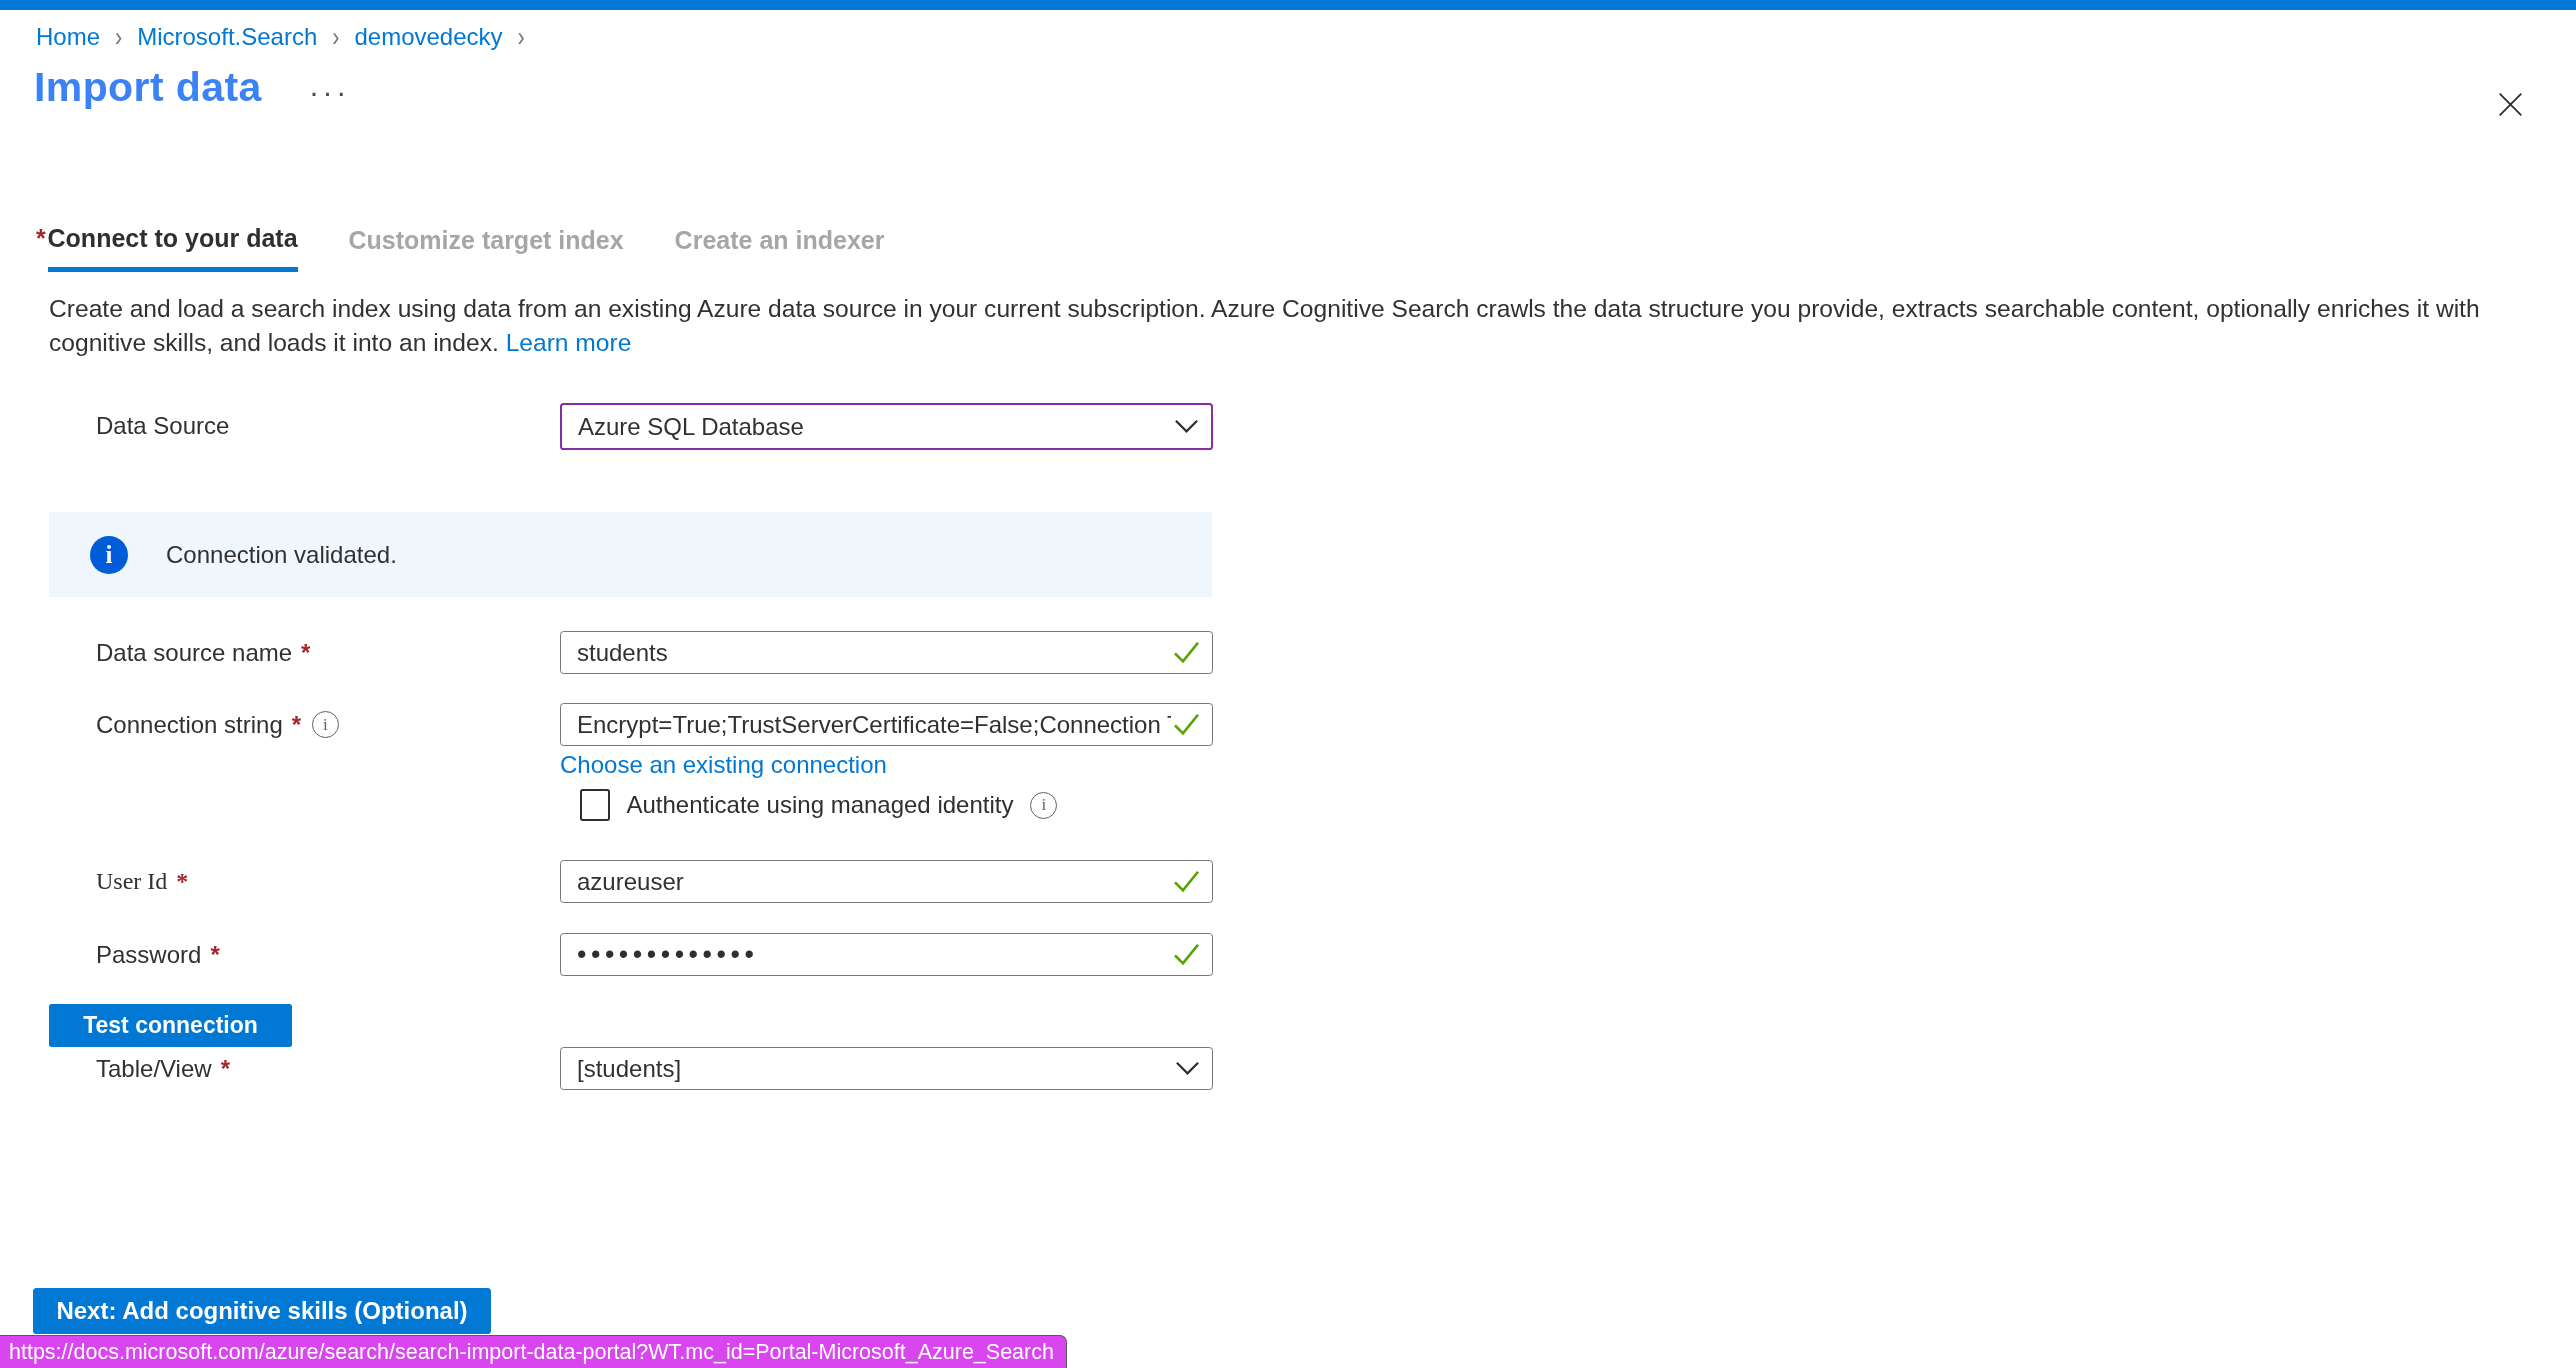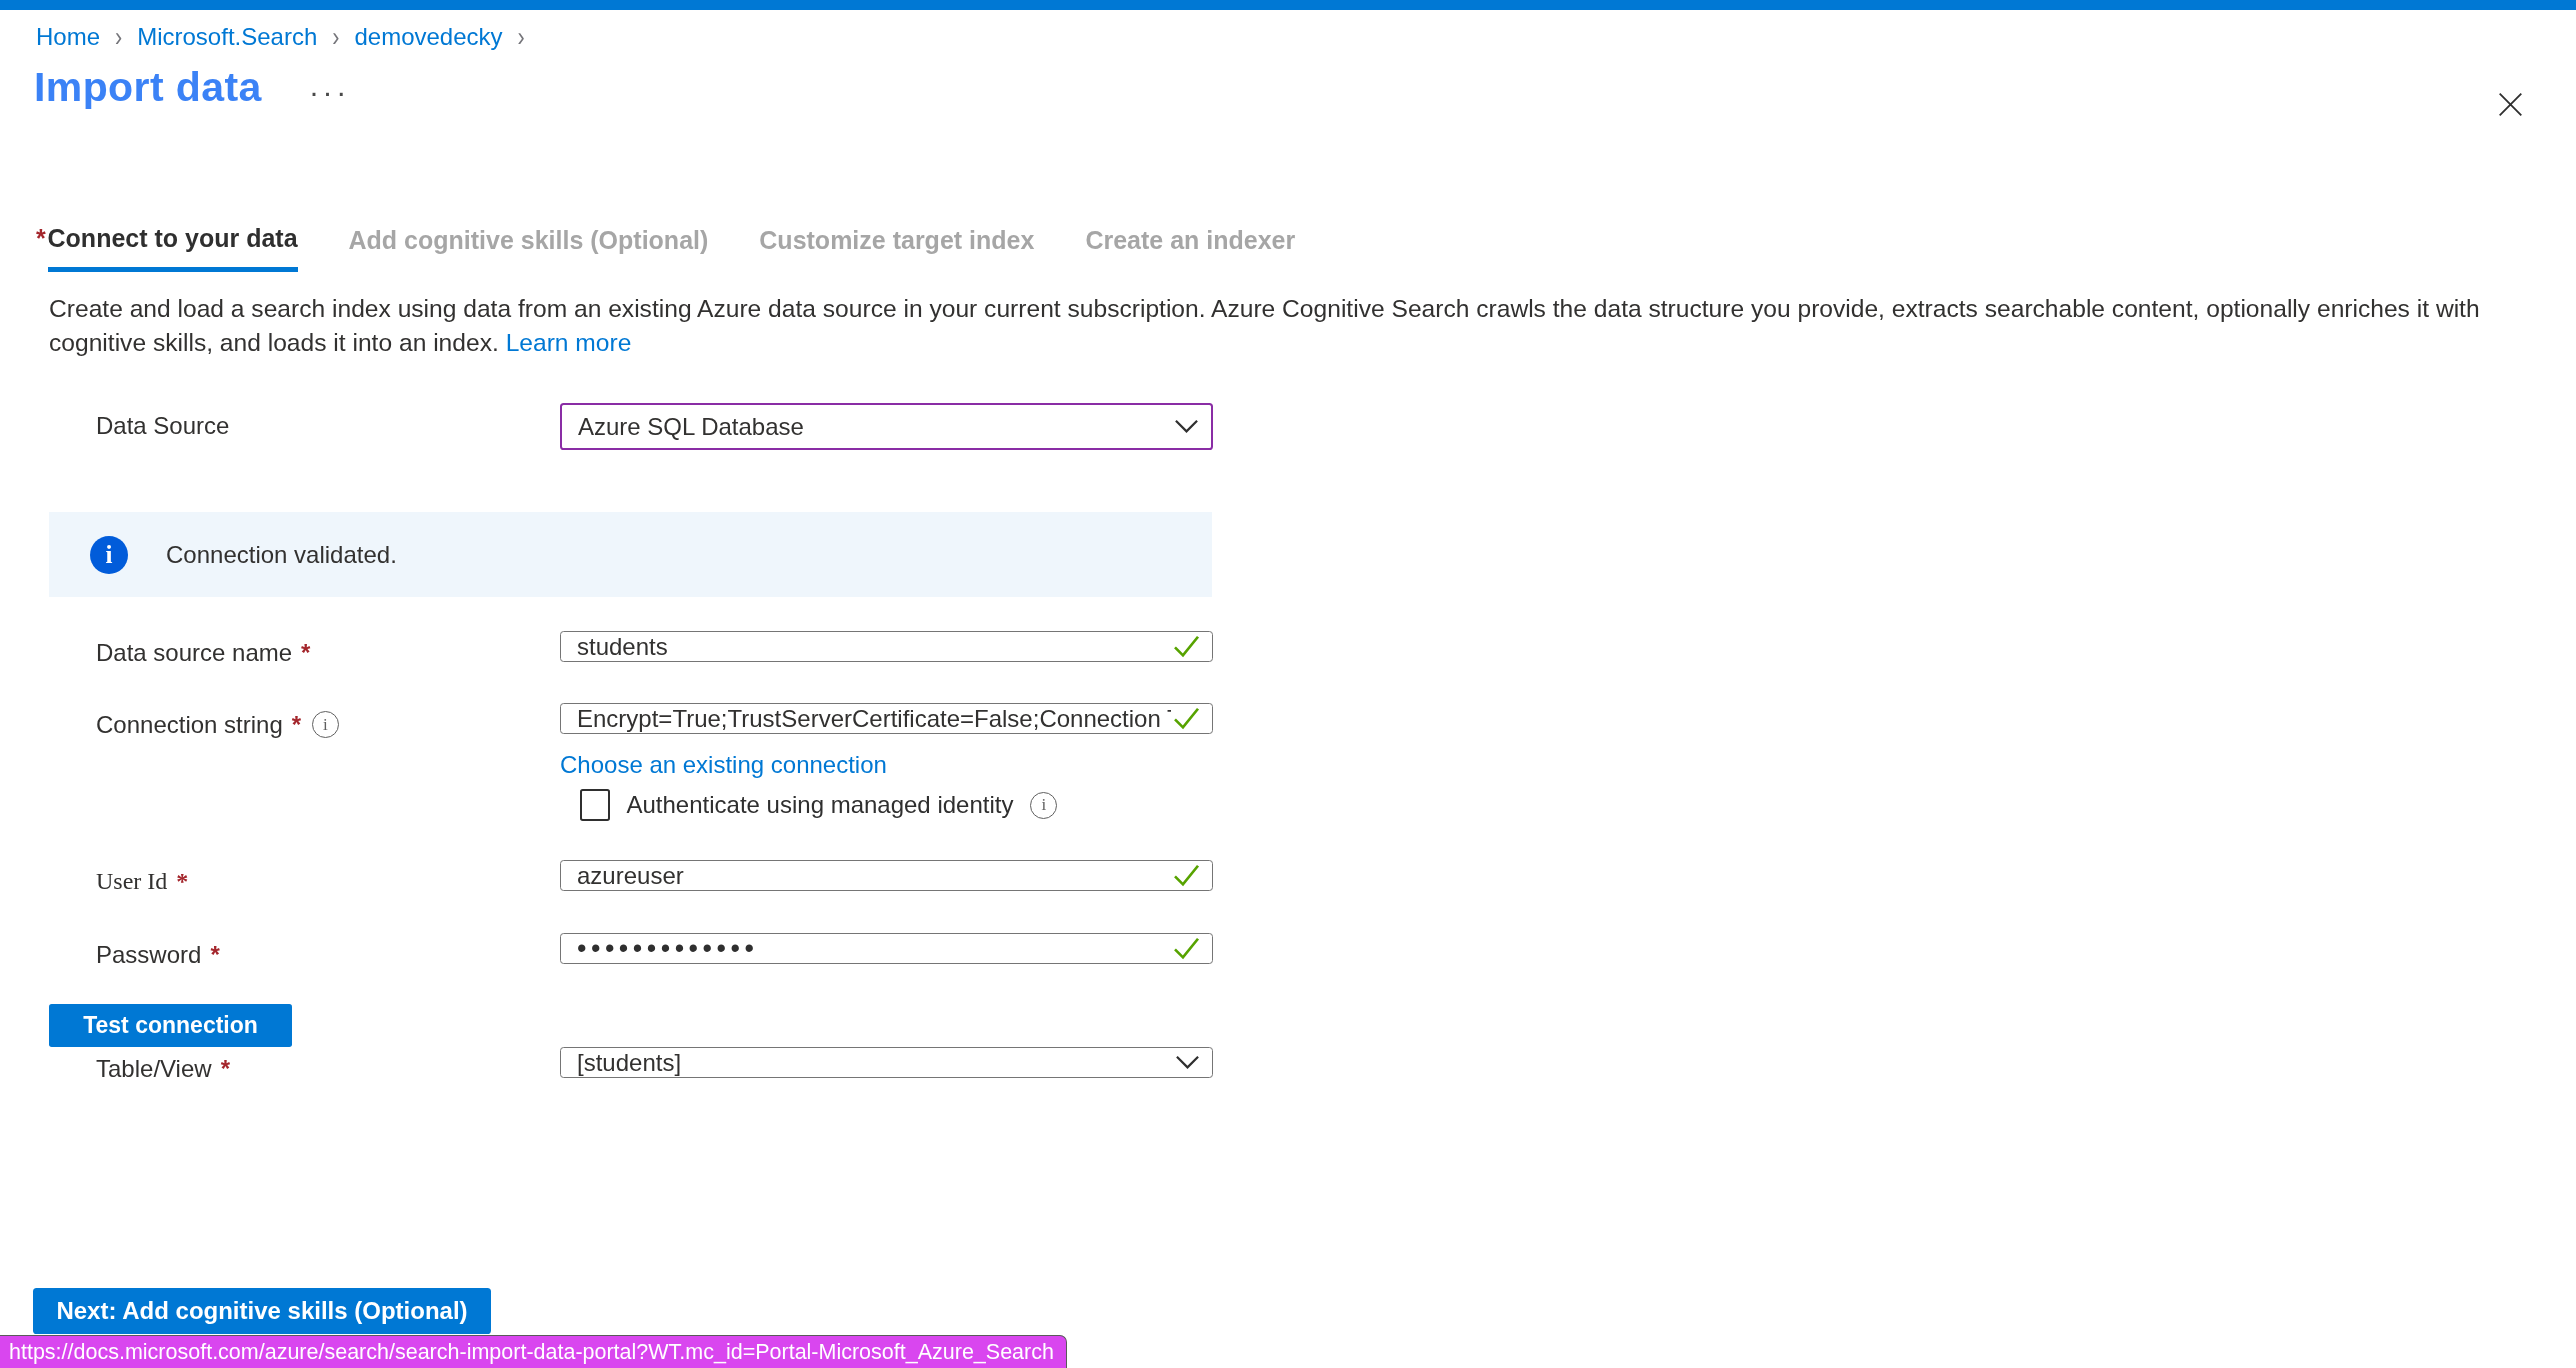--- a/index.html
+++ b/index.html
@@ -31,21 +31,21 @@
   .tab-active .tab-label { color:#2f2f2f; border-bottom:5.4px solid #0078d4; padding-bottom:14.3px; }
   .req-star { color:#a4262c; font-weight:700; margin-right:1.8px; }
 
   
   .description { left:49px; top:292px; width:2476px; font-size:24.6px; line-height:34px; color:#323130; }
   .link { color:#0078d4; cursor:pointer; text-decoration:none; }
 
   
   .field-label { left:49px; height:43px; display:flex; align-items:center; gap:9px; font-size:24px; color:#323130;margin-left:47px; }
   .input-box {
-    left:560px; width:653px; height:31px; background:#fff;
+    left:560px; width:653px; height:43px; background:#fff;
     border:1.8px solid #757575; border-radius:3.6px;
     display:flex; align-items:center; padding:0 12.5px 0 16px;
     font-size:24px; color:#323130; cursor:text;
   }
   .value-text { flex:0 1 auto; white-space:nowrap; overflow:hidden; }
   .check-icon { margin-left:auto; flex:0 0 auto; }
   .select-box { cursor:pointer; }
   .chevron-icon { margin-left:auto; flex:0 0 auto; }
   .focus-border { border:2.7px solid #8a2da5; border-radius:3.6px; }
 
@@ -112,23 +112,20 @@
     <path d="M3 3 L27 27 M27 3 L3 27" stroke="#2f2f2f" stroke-width="2" fill="none"></path>
   </svg>
 </div>
 
 <div class="abs tabs">
   <div class="tab tab-active">
     <span class="req-star">*</span>
     <span class="tab-label">Connect to your data</span>
   </div>
   <div class="tab tab-inactive">
-    <span class="tab-label">Add cognitive skills (Optional)</span>
-  </div>
-  <div class="tab tab-inactive">
     <span class="tab-label">Customize target index</span>
   </div>
   <div class="tab tab-inactive">
     <span class="tab-label">Create an indexer</span>
   </div>
 </div>
 
 <p class="abs description" style="margin:0;">
   <span>Create and load a search index using data from an existing Azure data source in your current subscription. Azure Cognitive Search crawls the data structure you provide, extracts searchable content, optionally enriches it with cognitive skills, and loads it into an index.</span>
   <a class="link">Learn more</a>

